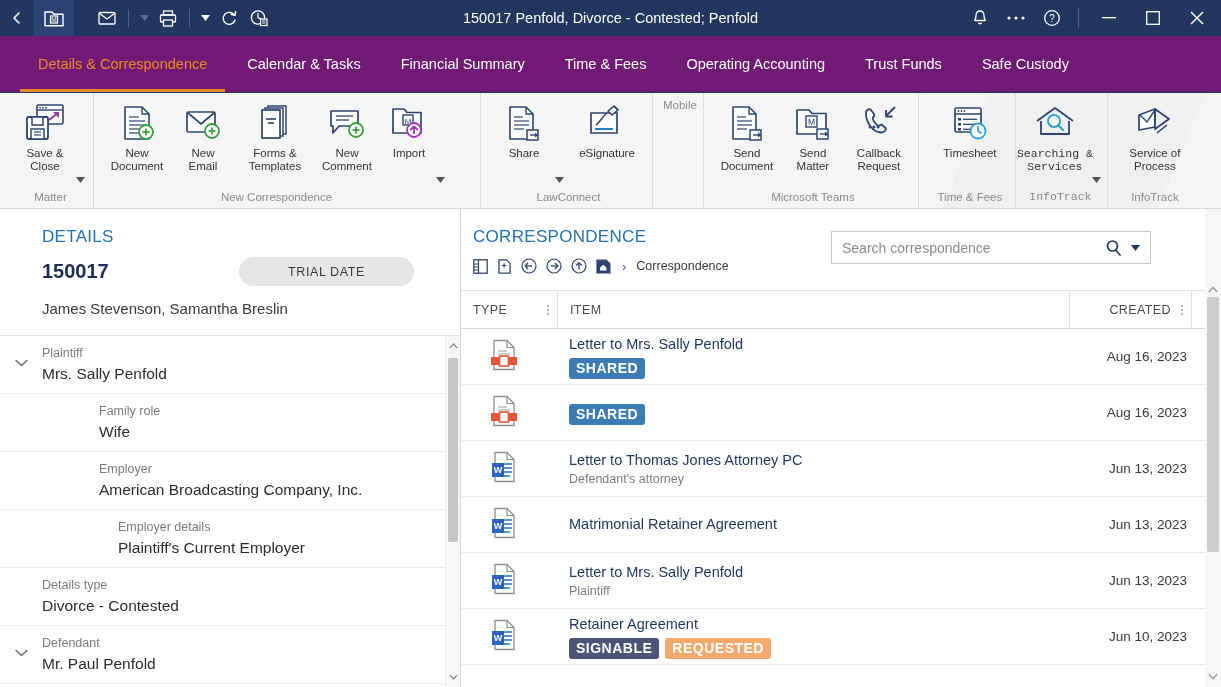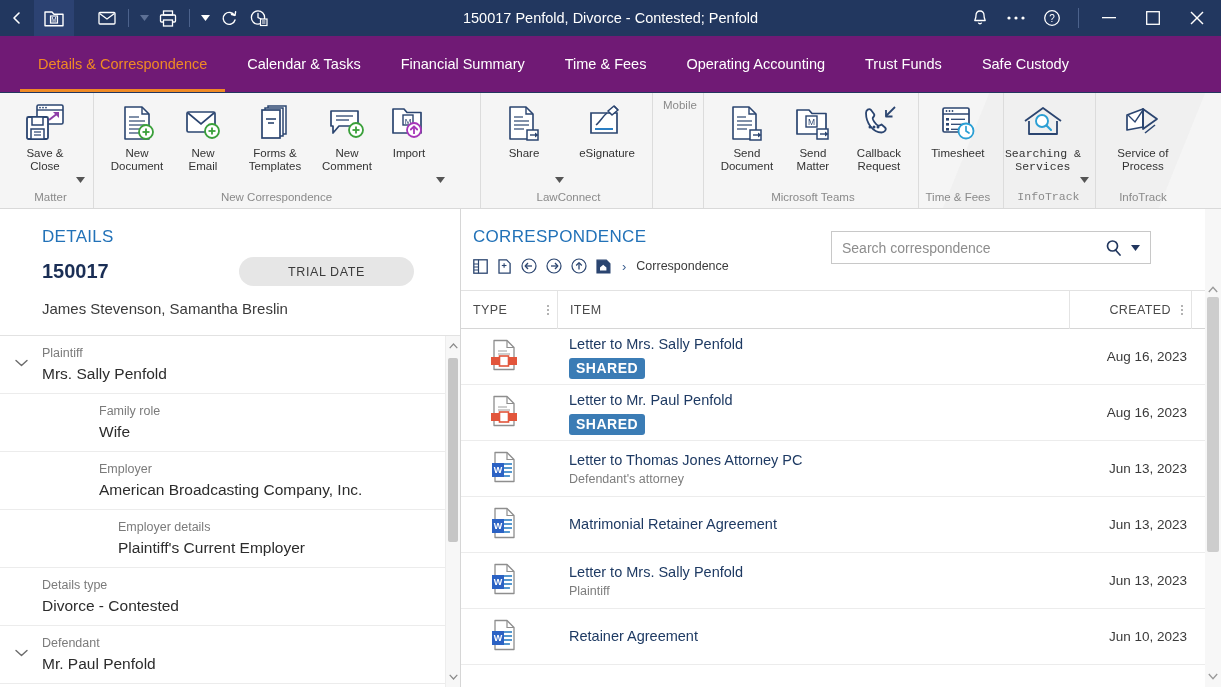--- a/index.html
+++ b/index.html
@@ -685,21 +685,21 @@
             <polyline points="36,4 27,13" fill="none" stroke="#2b4570" stroke-width="1.8"></polyline>
             <polyline points="27,7 27,13.5 33.5,13.5" fill="none" stroke="#2b4570" stroke-width="1.8" stroke-linejoin="round"></polyline>
           </svg>
         </div>
         <div class="lbl"><span>Callback</span><br><span>Request</span></div>
       </div>
     </div>
     <div class="rg-label">Microsoft Teams</div>
   </div>
 
-  <div class="rgroup" style="padding-left:0;padding-right:6px;">
+  <div class="rgroup" style="padding-left:12px;padding-right:6px;">
     <div class="rg-items">
       <div class="rbtn w78">
         <div class="ico">
           <svg width="40" height="40" viewBox="0 0 40 40">
             <rect x="5" y="5" width="26" height="24" rx="1.5" fill="#fff" stroke="#2b4570" stroke-width="1.7"></rect>
             <line x1="5" y1="11" x2="31" y2="11" stroke="#2b4570" stroke-width="1.5"></line>
             <circle cx="8.5" cy="8" r="0.9" fill="#2b4570"></circle>
               <circle cx="11.5" cy="8" r="0.9" fill="#2b4570"></circle>
               <circle cx="14.5" cy="8" r="0.9" fill="#2b4570"></circle>
             <g fill="#2b4570">
@@ -978,21 +978,20 @@
                 <path d="M3 1.5h13l7 7v22H3z" fill="#ffffff" stroke="#8e8e8e" stroke-width="1.3" stroke-linejoin="round"></path>
                 <path d="M16 1.5v7h7" fill="none" stroke="#8e8e8e" stroke-width="1.2"></path>
                 <line x1="7" y1="12" x2="16" y2="12" stroke="#b9b9b9" stroke-width="1.4"></line>
                 <line x1="7" y1="15" x2="19" y2="15" stroke="#b9b9b9" stroke-width="1.4"></line>
                 <rect x="0" y="18" width="26" height="8" fill="#e2553b"></rect>
                 <rect x="8.5" y="17" width="9" height="10" fill="#ffffff" stroke="#e2553b" stroke-width="1.6"></rect>
               </svg>
             </span>
           </div>
           <div class="td-item">
-            <div class="ti-title">Letter to Mr. Paul Penfold</div>
             <div class="badges">
               <span class="badge" style="background:#3b7cb5;">SHARED</span>
             </div>
           </div>
           <div class="td-created">Aug 16, 2023</div>
           <div class="td-end"></div>
         </div>
 
         <div class="trow">
           <div class="td-type">
@@ -1080,20 +1079,24 @@
                     <line x1="13" y1="21" x2="21" y2="21"></line>
                     <line x1="13" y1="25" x2="19" y2="25"></line>
                   </g>
                 <rect x="1" y="12" width="12" height="14" fill="#2b62c4"></rect>
                 <text x="7" y="22" font-size="9" fill="#ffffff" text-anchor="middle" font-family="Liberation Sans, sans-serif" font-weight="bold">W</text>
               </svg>
             </span>
           </div>
           <div class="td-item">
             <div class="ti-title">Retainer Agreement</div>
+            <div class="badges">
+              <span class="badge" style="background:#4a5578;">SIGNABLE</span>
+              <span class="badge" style="background:#f5a96a;">REQUESTED</span>
+            </div>
           </div>
           <div class="td-created">Jun 10, 2023</div>
           <div class="td-end"></div>
         </div>
 
       </div>
     </div>
 
     <div class="right-scroll">
       <div class="rs-arrow up">

